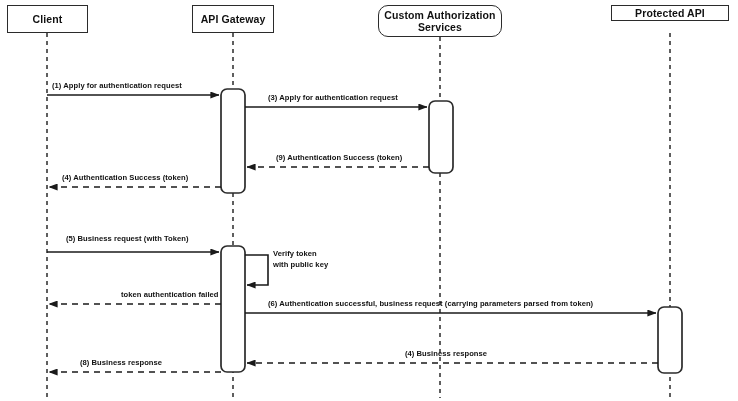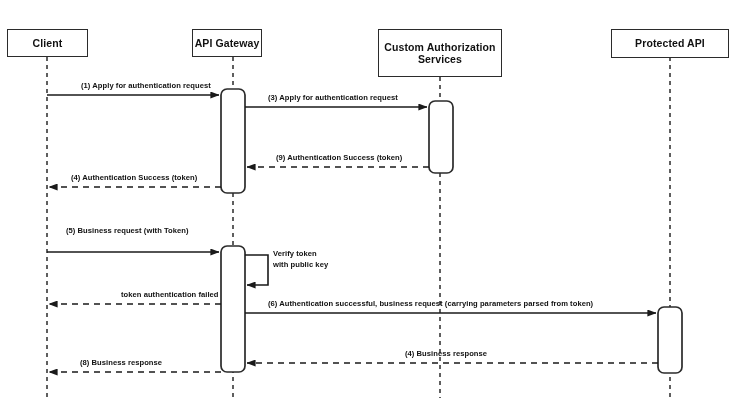--- a/index.html
+++ b/index.html
@@ -31,21 +31,20 @@
     background: #ffffff;
     display: flex;
     align-items: center;
     justify-content: center;
     text-align: center;
     font-size: 10.5px;
     font-weight: bold;
     color: #111111;
     line-height: 1.15;
     letter-spacing: 0.1px;
-    margin-top: 24px;
   }
   .msg-label {
     position: absolute;
     font-size: 7.6px;
     font-weight: bold;
     color: #111111;
     white-space: nowrap;
     letter-spacing: 0.05px;
   }
   .note-text {
@@ -98,41 +97,41 @@
       <line x1="245" y1="313" x2="656" y2="313" marker-end="url(#arrow-right)"></line>
       <line x1="658" y1="363" x2="247" y2="363" stroke-dasharray="6,5" marker-end="url(#arrow-left)"></line>
       <line x1="221" y1="372" x2="49" y2="372" stroke-dasharray="6,5" marker-end="url(#arrow-left)"></line>
     </g>
   </svg>
 
   <div class="lifeline-box" style="left:7px; top:5px; width:81px; height:28px;">
     <span>Client</span>
   </div>
 
-  <div class="lifeline-box" style="left:192px; top:5px; width:70px; height:28px;">
+  <div class="lifeline-box" style="left:192px; top:5px; width:82px; height:28px;">
     <span>API Gateway</span>
   </div>
 
-  <div class="lifeline-box" style="left:378px; top:5px; width:124px; height:48px; padding:8px 2px;">
+  <div class="lifeline-box" style="left:378px; top:5px; width:124px; height:32px; padding:8px 2px;border-radius:10px;">
     <span>Custom Authorization Services</span>
   </div>
 
-  <div class="lifeline-box" style="left:611px; top:5px; width:118px; height:29px;">
+  <div class="lifeline-box" style="left:611px; top:5px; width:118px; height:16px;">
     <span>Protected API</span>
   </div>
 
-  <div class="msg-label" style="left:81px; top:81px;">(1) Apply for authentication request</div>
+  <div class="msg-label" style="left:52px; top:81px;">(1) Apply for authentication request</div>
 
   <div class="msg-label" style="left:268px; top:93px;">(3) Apply for authentication request</div>
 
   <div class="msg-label" style="left:276px; top:153px;">(9) Authentication Success (token)</div>
 
-  <div class="msg-label" style="left:62px; top:173px;margin-left:9px;">(4) Authentication Success (token)</div>
+  <div class="msg-label" style="left:62px; top:173px;">(4) Authentication Success (token)</div>
 
-  <div class="msg-label" style="left:66px; top:226px;">(5) Business request (with Token)</div>
+  <div class="msg-label" style="left:66px; top:234px;">(5) Business request (with Token)</div>
 
   <div class="note-text" style="left:273px; top:249px;">Verify token
 with public key</div>
 
   <div class="msg-label" style="left:81px; top:290px;margin-left:40px;">token authentication failed</div>
 
   <div class="msg-label" style="left:268px; top:299px;">(6) Authentication successful, business request (carrying parameters parsed from token)</div>
 
   <div class="msg-label" style="left:405px; top:349px;">(4) Business response</div>
 

